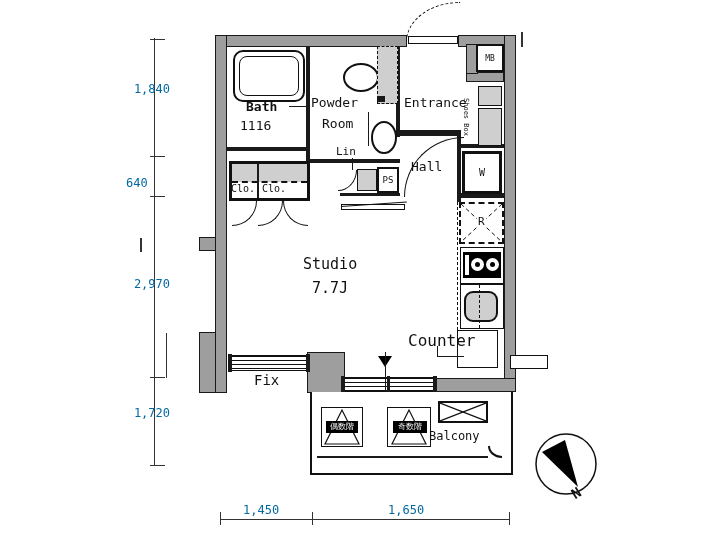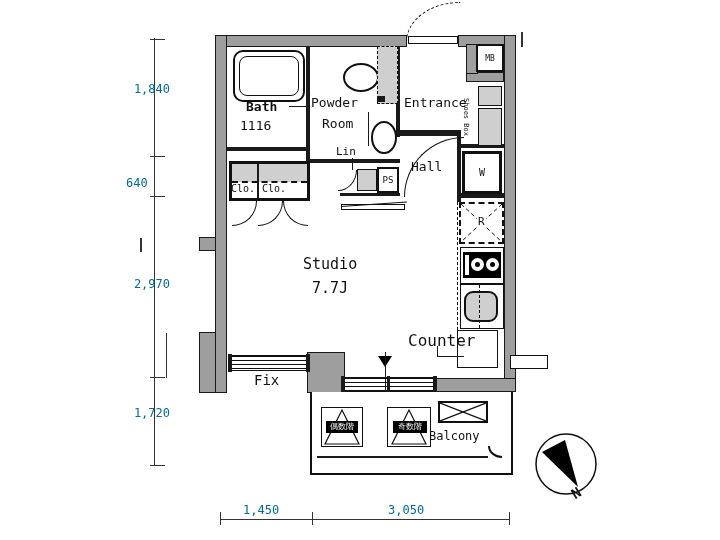--- a/index.html
+++ b/index.html
@@ -183,21 +183,21 @@
   <div class="dimlbl" style="left:126px;top:82px;width:44px;text-align:right;">1,840</div>
   <div class="dimlbl" style="left:126px;top:176px;width:44px;">640</div>
   <div class="dimlbl" style="left:126px;top:277px;width:44px;text-align:right;">2,970</div>
   <div class="dimlbl" style="left:126px;top:406px;width:44px;text-align:right;">1,720</div>
 
   <div class="dim" style="left:220px;top:519px;width:290px;height:1px;"></div>
   <div class="dim" style="left:220px;top:512px;width:1px;height:13px;"></div>
   <div class="dim" style="left:312px;top:512px;width:1px;height:13px;"></div>
   <div class="dim" style="left:509px;top:512px;width:1px;height:13px;"></div>
   <div class="dimlbl" style="left:243px;top:503px;">1,450</div>
-  <div class="dimlbl" style="left:388px;top:503px;">3,050</div>
+  <div class="dimlbl" style="left:388px;top:503px;">1,650</div>
 
   <div class="abs" style="left:530px;top:428px;width:80px;height:80px;">
     <svg width="80" height="80" viewBox="0 0 80 80">
       <circle cx="36" cy="36" r="30" fill="#fff" stroke="#111" stroke-width="1.5"></circle>
       <polygon points="12,24 35,12 48,59" fill="#000"></polygon>
     </svg>
   </div>
   <div class="lbl" style="left:572px;top:486px;font-size:14px;font-weight:bold;transform:rotate(-32deg);">N</div>
 
 </div>

